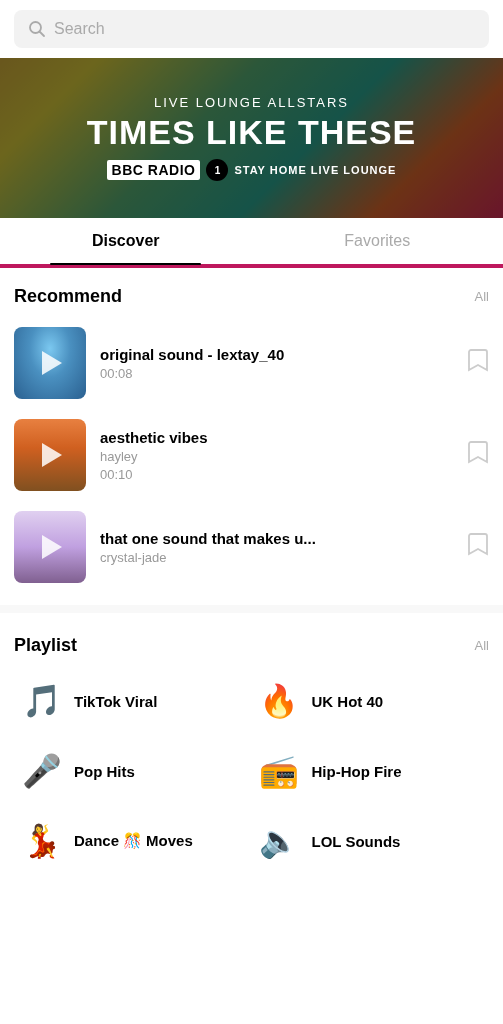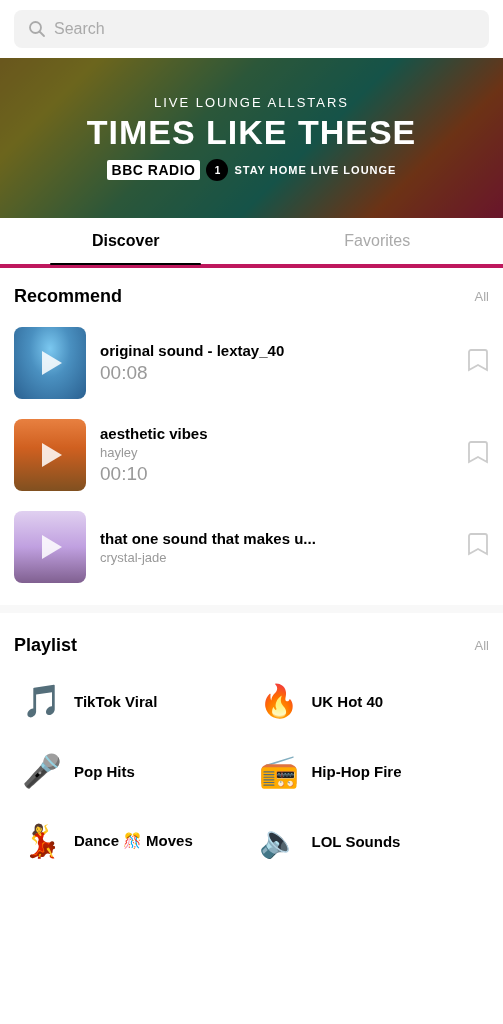--- a/index.html
+++ b/index.html
@@ -190,21 +190,21 @@
     .track-name {
       font-size: 15px;
       font-weight: 700;
       color: #000;
     }
     .track-artist {
       font-size: 13px;
       color: #999;
     }
     .track-duration {
-      font-size: 19px;
+      font-size: 13px;
       color: #999;
     }
     .bookmark-icon {
       flex-shrink: 0;
       cursor: pointer;
     }
 
     
     .playlist-grid {
       display: grid;

